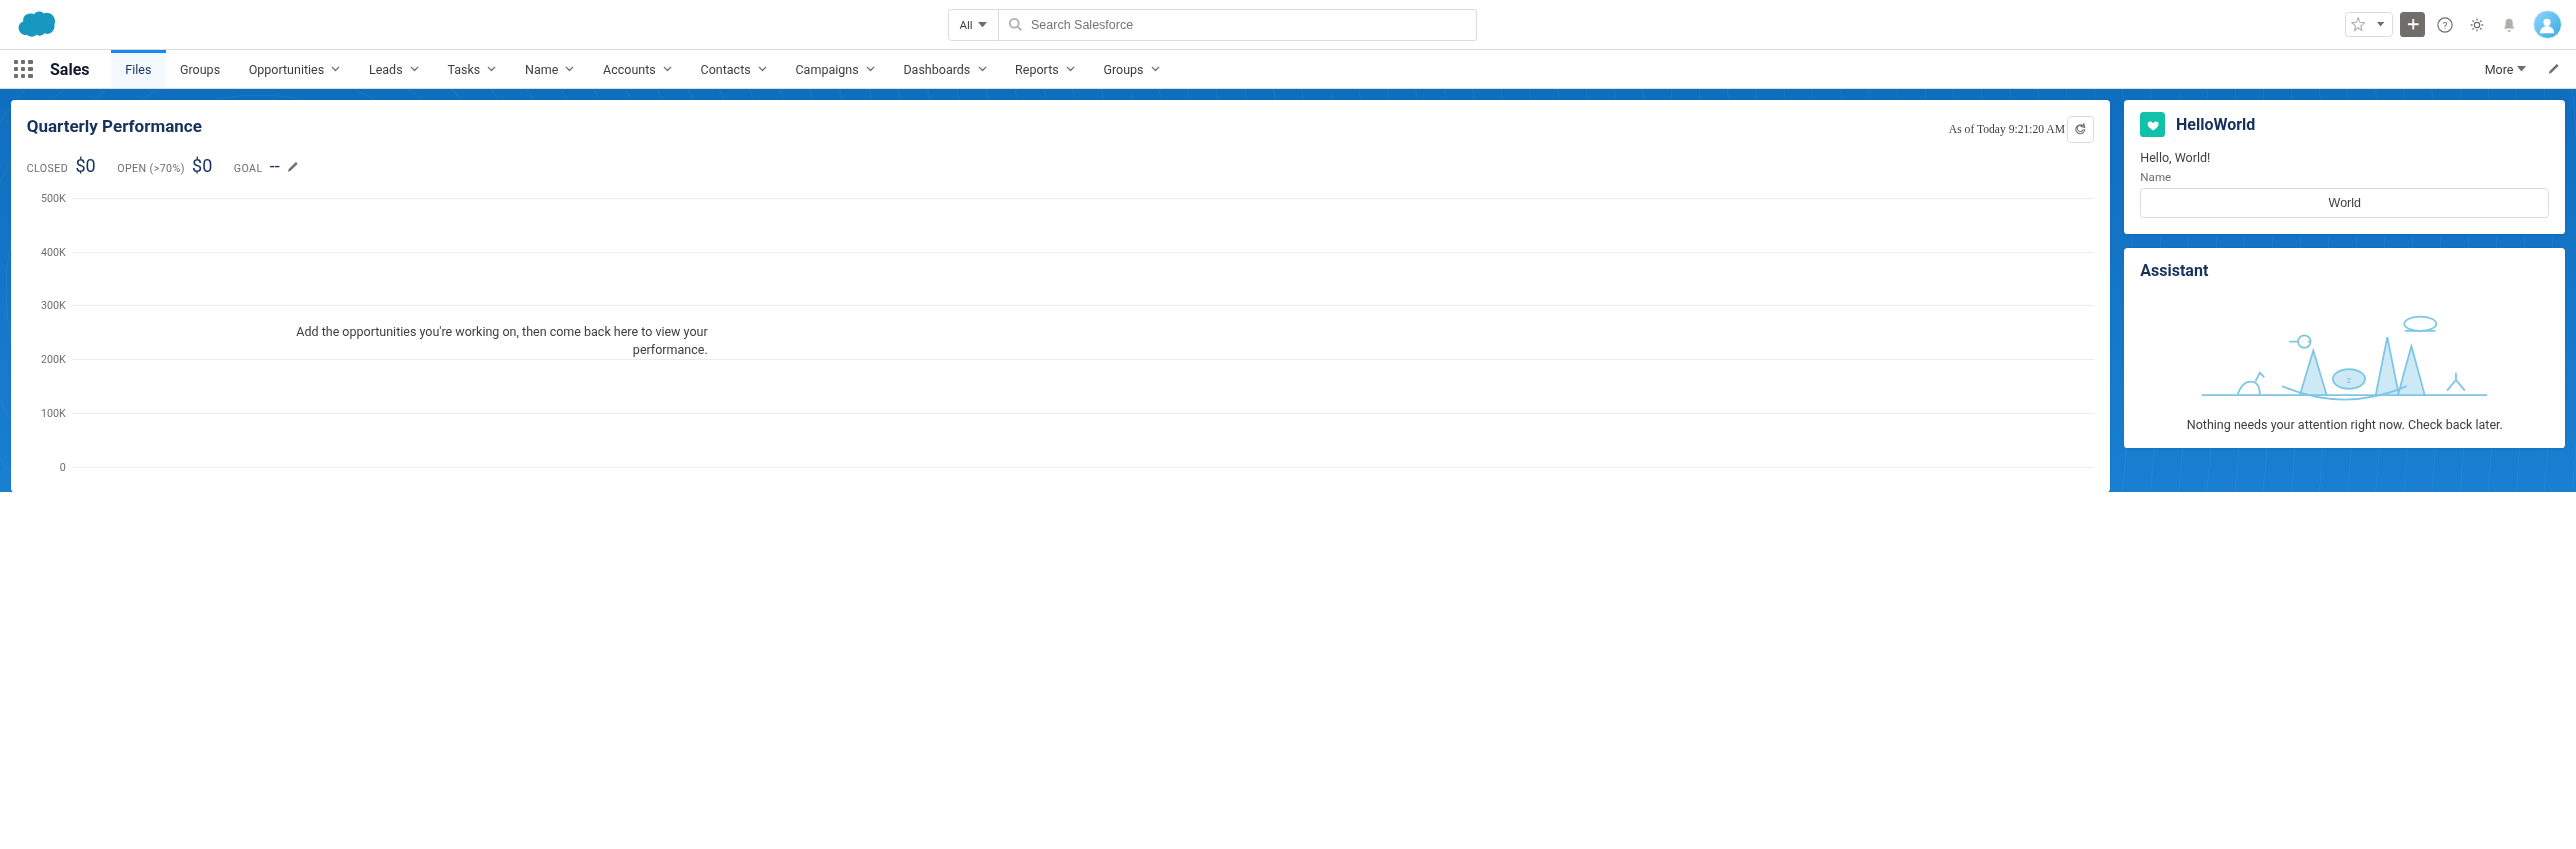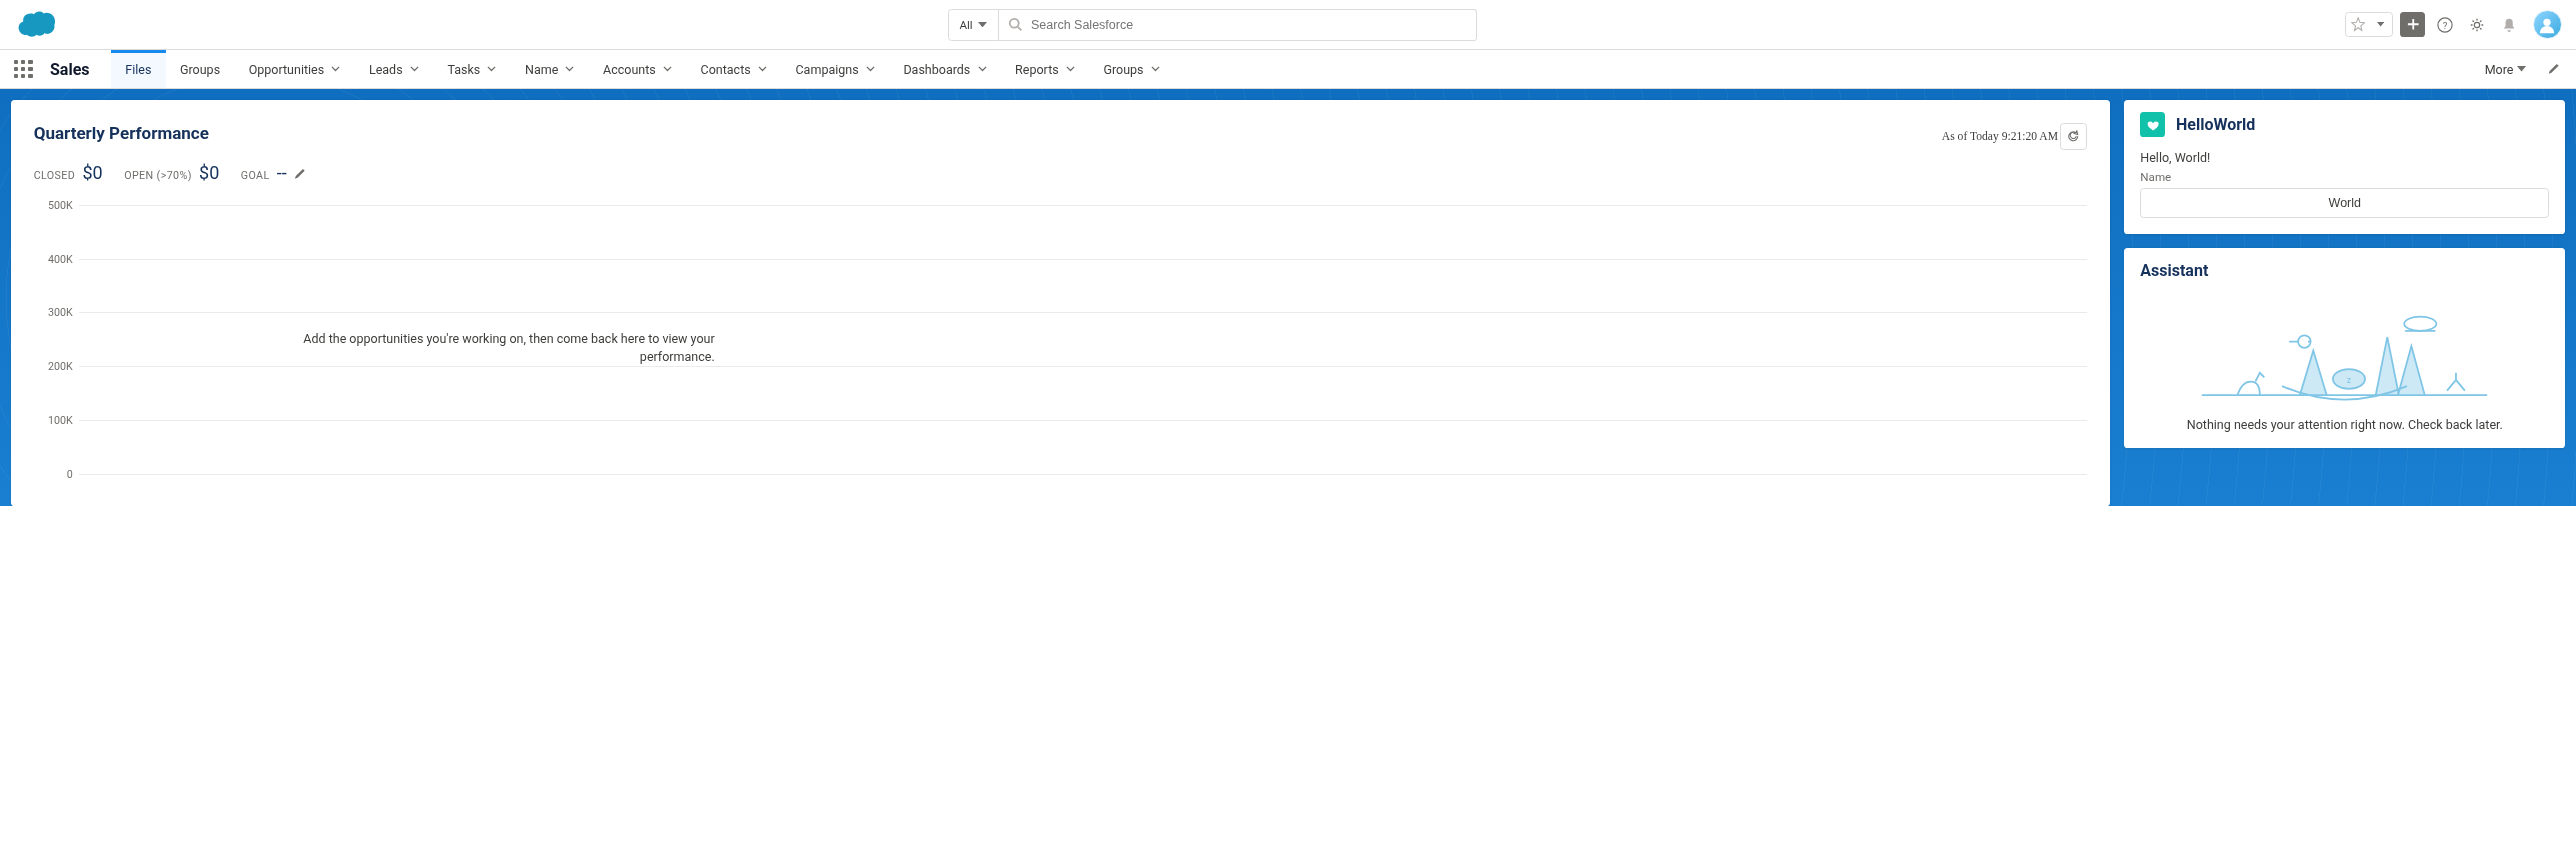--- a/index.html
+++ b/index.html
@@ -36,21 +36,21 @@
 
     
     .wave-bg { background: linear-gradient(to bottom, #0f6ebf 0%, #1a7fd1 100%); padding: 10.7px 10.7px 0 10.7px; position: relative; }
     .wave-bg::before { content: ''; position: absolute; inset: 0; opacity: 0.15; background-image: repeating-radial-gradient(circle at 10% 50%, transparent 0, transparent 27px, rgba(255,255,255,0.3) 27px, rgba(255,255,255,0.3) 28px); pointer-events: none; }
     .content { display: flex; gap: 14.3px; position: relative; z-index: 1; }
     .col-main { flex: 1; }
     .col-side { width: 441px; display: flex; flex-direction: column; gap: 14.3px; border-radius: 17px; }
     .card { background: #fff; border-radius: 3.6px; box-shadow: 0 0.9px 2.7px rgba(0,0,0,0.1); }
 
     
-    .perf-card { padding: 23px; }
+    .perf-card { padding: 16px; }
     .perf-header { display: flex; align-items: flex-start; justify-content: space-between; margin-bottom: 12.5px; }
     .perf-title { font-size: 17px; font-weight: 700; color: #16325c; }
     .perf-refresh { display: flex; align-items: center; gap: 2px; font-family: Liberation Serif, serif; }
     .asof { font-size: 11.6px; color: #3e3e3c; }
     .refresh-btn { width: 27px; height: 27px; border: 0.9px solid #dddbda; border-radius: 3.6px; display: flex; align-items: center; justify-content: center; background: #fff; cursor: pointer; color: #706e6b; }
     .perf-stats { display: flex; align-items: center; gap: 21.5px; font-size: 11.6px; color: #3e3e3c; }
     .stat { display: flex; align-items: baseline; gap: 7.2px; text-align: center; }
     .stat-label { text-transform: uppercase; letter-spacing: 0.4px; font-size: 10.7px; color: #706e6b; }
     .stat-value { font-size: 18px; color: #16325c; }
     .goal-edit { color: #706e6b; cursor: pointer; }

